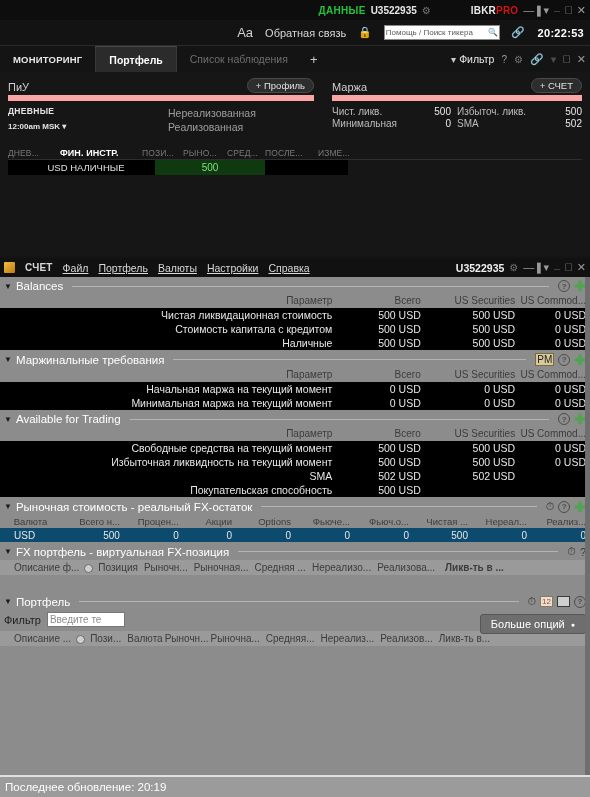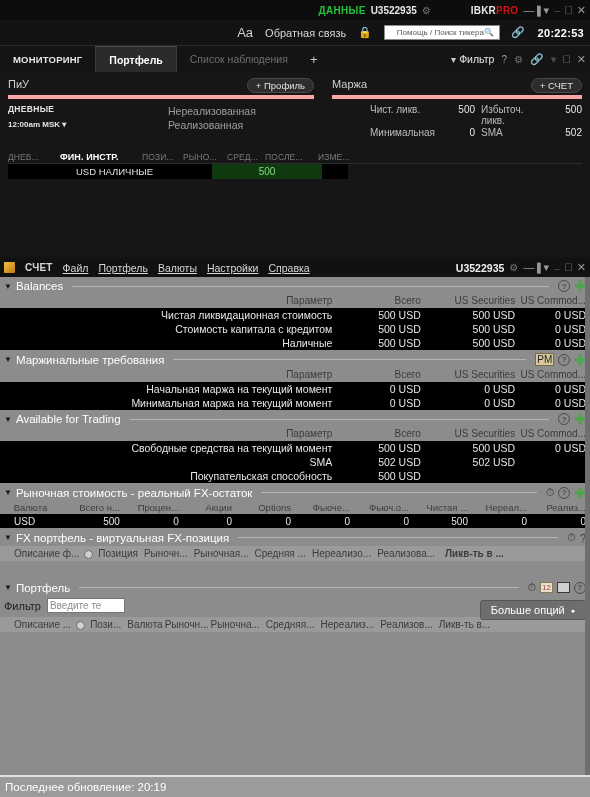--- a/index.html
+++ b/index.html
@@ -29,21 +29,21 @@
   .tws-toolbar {
     height:26px; background:#131313; display:flex; align-items:center;
     justify-content:flex-end; padding-right:6px; gap:12px;
     border-bottom:1px solid #2a2a2a;
   }
   .tt-aa { color:#cfcfcf; font-size:13px; }
   .tt-txt { color:#d8d8d8; font-size:11px; }
   .tt-lock { color:#bdbdbd; font-size:11px; }
   .tt-search {
     width:116px; height:15px; background:#fff; border:1px solid #8a8a8a;
-    display:flex; align-items:center; padding:0 12px; justify-content:space-between;
+    display:flex; align-items:center; padding:0 1px; justify-content:space-between;
   }
   .tt-search span { color:#5a5a5a; font-size:8px; white-space:nowrap; }
   .tt-link { color:#2f7fd6; font-size:11px; }
   .tt-clock { color:#ffffff; font-size:11px; font-weight:bold; letter-spacing:.3px; }
 
   .tws-tabs { height:26px; background:#141414; display:flex; align-items:stretch; position:relative;justify-content:flex-end; }
   .tab {
     display:flex; align-items:center; padding:0 13px; font-size:10.5px;
     color:#b9b9b9; cursor:pointer;
   }
@@ -55,42 +55,42 @@
   .tabs-right { margin-left:auto; display:flex; align-items:center; gap:7px; padding-right:4px; }
   .filter-btn { color:#e6e6e6; font-size:10.5px; display:flex; align-items:center; gap:3px; cursor:pointer; }
   .filter-ico { color:#c9c9c9; font-size:10px; }
   .tabs-right .q { color:#9b9b9b; font-size:10px; }
 
   .tws-body { background:#161616; padding:6px 8px 0 8px; height:calc(100% - 72px); }
 
   .panes { display:flex; gap:18px; }
   .pane { flex:1; }
   .pane.right { flex:0 0 250px; }
-  .pane-head { display:flex; align-items:flex-start; border-bottom:4px solid #fca5a5; padding-bottom:2px; }
+  .pane-head { display:flex; align-items:flex-end; border-bottom:6px solid #fca5a5; padding-bottom:2px; }
   .pane-title { color:#cfcfcf; font-size:11px; }
   .pill {
     margin-left:auto; background:#2d2d2d; border:1px solid #4a4a4a; border-radius:9px;
     color:#e0e0e0; font-size:9.5px; padding:1px 8px; cursor:pointer; white-space:nowrap;
   }
   .pnl-rows { display:flex; margin-top:5px; }
   .pnl-left { width:112px; }
   .pnl-lbl-b { color:#e4e4e4; font-size:8.5px; font-weight:bold; letter-spacing:.3px; }
   .pnl-lbl-t { color:#e4e4e4; font-size:8px; font-weight:bold; margin-top:6px; }
   .pnl-right div { color:#9e9e9e; font-size:10.5px; line-height:14px;padding-left:48px; }
 
-  .marg-grid { display:grid; grid-template-columns: auto 34px auto 36px; gap:1px 6px; margin-top:5px;margin-left:38px; }
+  .marg-grid { display:grid; grid-template-columns: auto 34px auto 36px; gap:1px 6px; margin-top:5px; }
   .marg-grid .k { color:#bcbcbc; font-size:10px; }
   .marg-grid .v { color:#e8e8e8; font-size:10px; text-align:right; }
 
   .grid-tbl { margin-top:14px; }
   .grid-hdr { display:flex; border-bottom:1px solid #2e2e2e; padding-bottom:1px; }
   .gh { font-size:8.5px; color:#787878; white-space:nowrap; letter-spacing:.1px; }
   .gh.strong { color:#ffffff; font-weight:bold; font-size:9px; }
   .grid-row { display:flex; background:#000; height:15px; align-items:center; width:340px; }
-  .gr-instr { width:204px; text-align:center; color:#e0e0e0; font-size:9.5px;padding-left:9px; }
+  .gr-instr { width:147px; text-align:center; color:#e0e0e0; font-size:9.5px;padding-left:9px; }
   .gr-pos { width:110px; text-align:center; background:#0f3a10; color:#7fe07f; font-size:10px; height:15px; line-height:15px; }
 
   
   .acct-window { position:absolute; left:0; top:258px; width:590px; height:539px; background:#8a8a8a; }
 
   .acct-titlebar { height:19px; background:#111; display:flex; align-items:center; padding:0 4px; gap:10px; }
   .acct-logo { width:11px; height:11px; background:linear-gradient(135deg,#f0c040,#c07a10); border-radius:1px; }
   .acct-menu { color:#d8d8d8; font-size:10.5px; cursor:pointer; }
   .acct-menu.bold { font-weight:bold; font-size:10px; letter-spacing:.2px; }
   .acct-menu u { text-decoration:underline; }
@@ -119,21 +119,21 @@
   table.acct td {
     background:#000; color:#e6e6e6; font-size:10.5px; text-align:right;
     padding:0 4px 0 0; height:14px; white-space:nowrap; overflow:hidden;
   }
   table.acct td.param { text-align:right; }
 
   
   table.mv { width:100%; border-collapse:collapse; table-layout:fixed; }
   table.mv th { background:#8c8c8c; color:#3c3c3c; font-size:9.5px; font-weight:normal;
     text-align:right; padding:0 4px 1px 0; height:13px; white-space:nowrap; overflow:hidden; }
-  table.mv td { background:#000000; color:#e6e6e6; font-size:10px; text-align:right;
+  table.mv td { background:#0c4a6e; color:#e6e6e6; font-size:10px; text-align:right;
     padding:0 4px 0 0; height:14px; white-space:nowrap; overflow:hidden; }
   table.mv td.cur { text-align:left; padding-left:14px; }
 
   .hdr-bar { background:#9a9a9a; height:15px; display:flex; align-items:center;
     padding-left:14px; gap:0; }
   .hdr-bar .hcol { color:#3c3c3c; font-size:10px; white-space:nowrap; }
   .hdr-dot { width:9px;height:9px;border-radius:50%;background:#d0d0d0;border:1px solid #6a6a6a;
     display:inline-block; margin:0 5px; position:relative; top:1px; }
 
   .empty-pane { background:#8c8c8c; }
@@ -394,20 +394,26 @@
               <tr>
             <th>Параметр</th>
             <th>Всего</th>
             <th>US Securities</th>
             <th>US Commod...</th>
           </tr>
             </thead>
           <tbody>
             <tr>
               <td class="param">Свободные средства на текущий момент</td>
+              <td>500 USD</td>
+              <td>500 USD</td>
+              <td>0 USD</td>
+            </tr>
+            <tr>
+              <td class="param">Избыточная ликвидность на текущий момент</td>
               <td>500 USD</td>
               <td>500 USD</td>
               <td>0 USD</td>
             </tr>
             <tr>
               <td class="param">SMA</td>
               <td>502 USD</td>
               <td>502 USD</td>
               <td></td>
             </tr>

